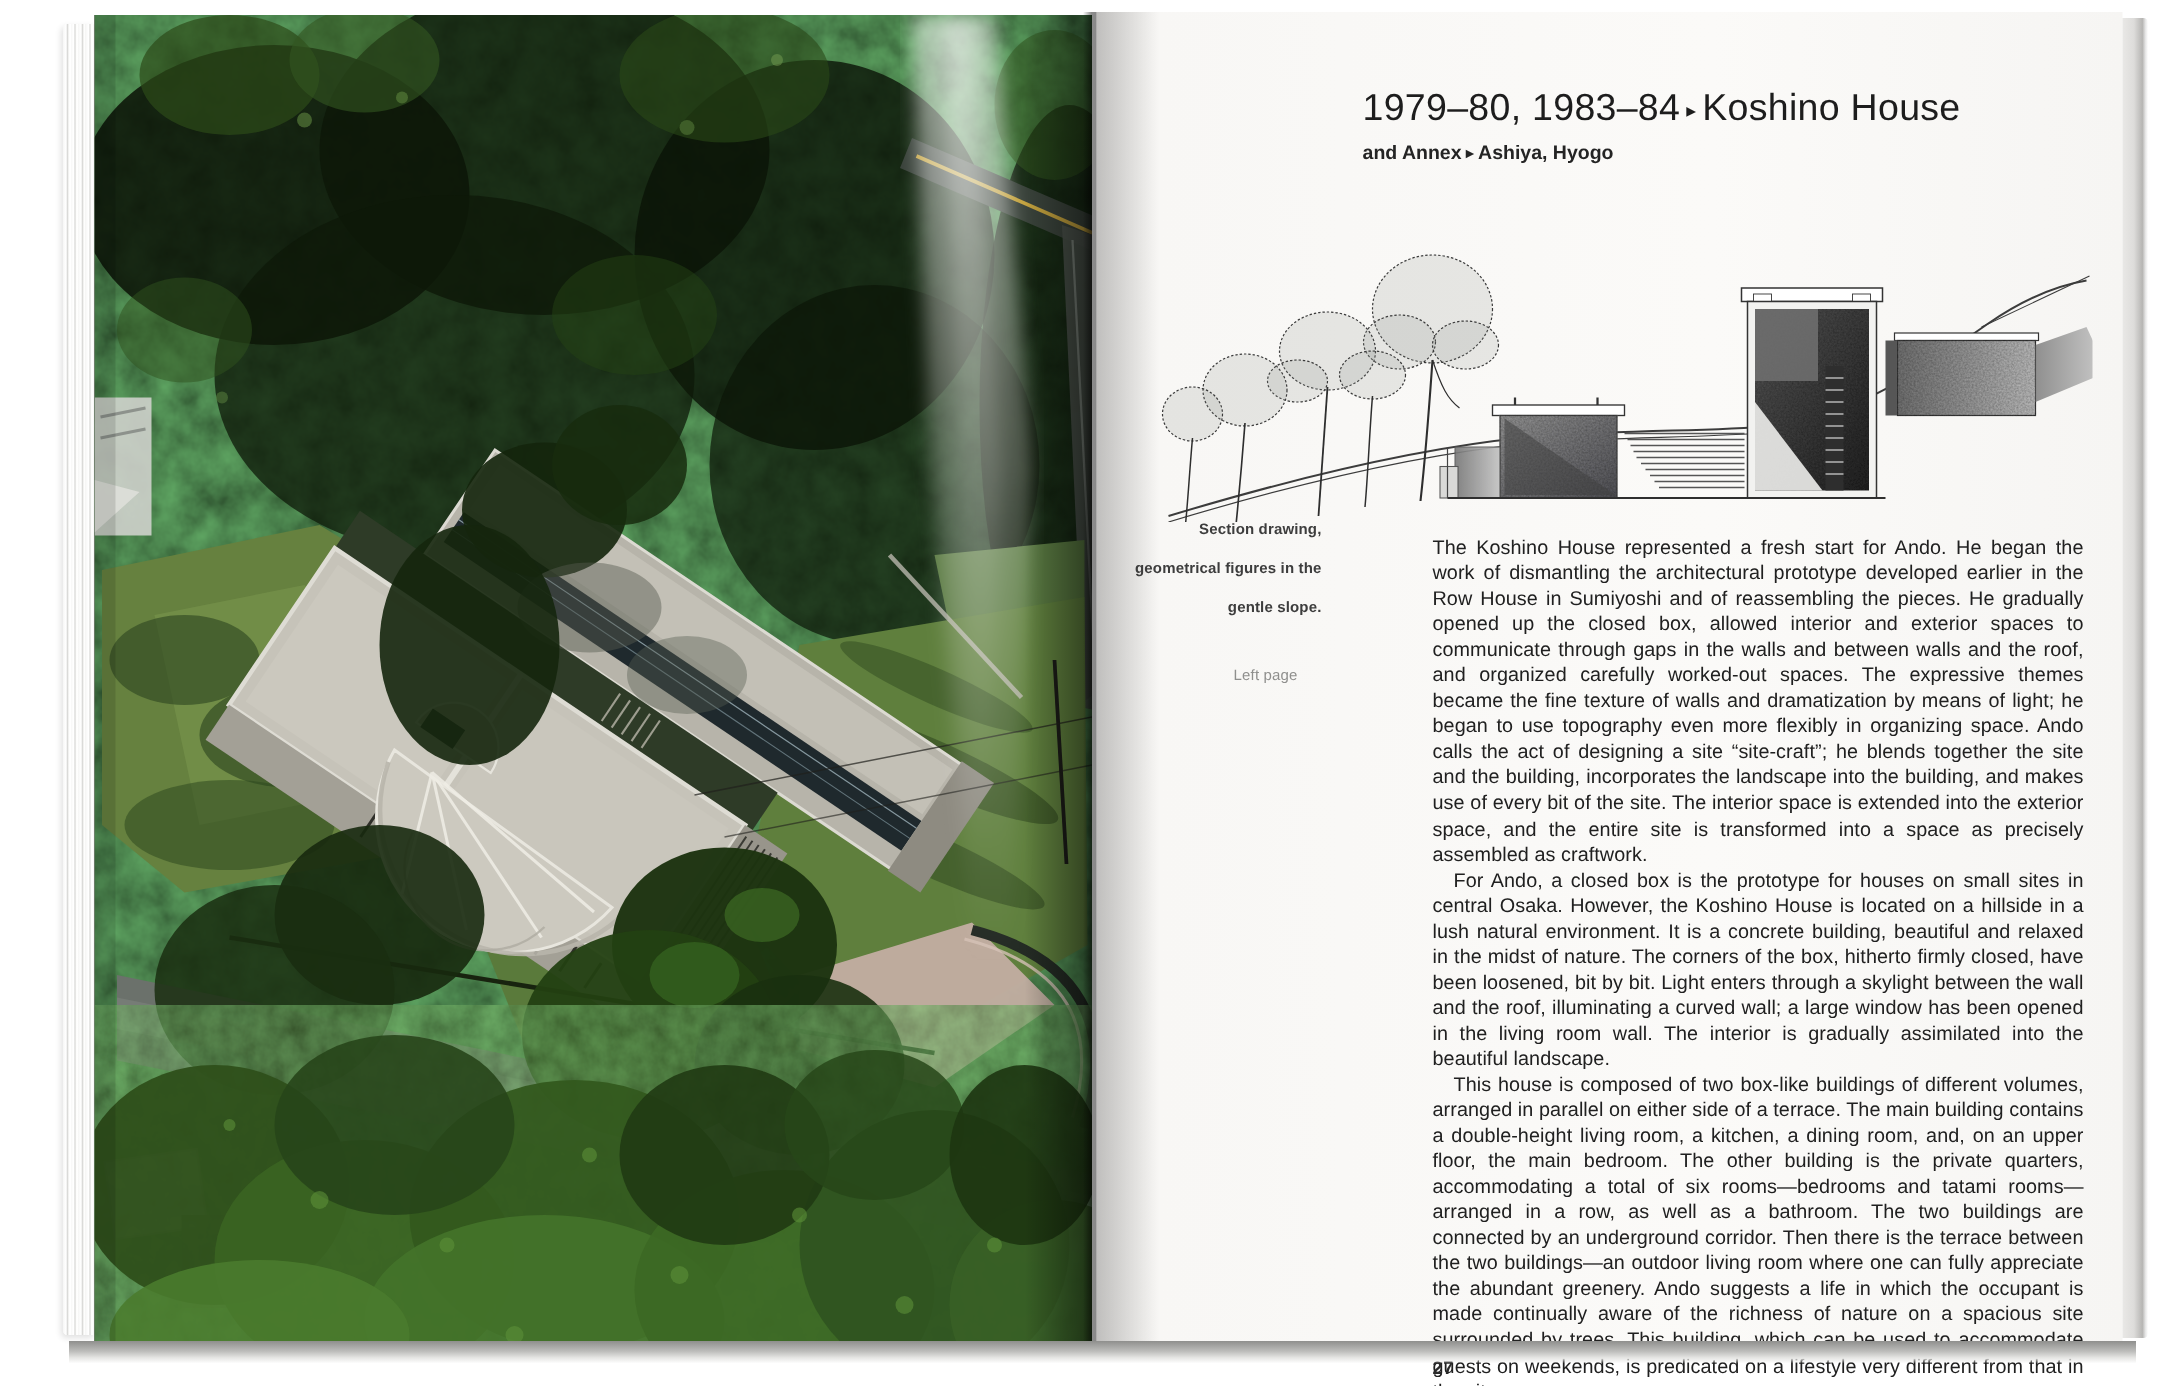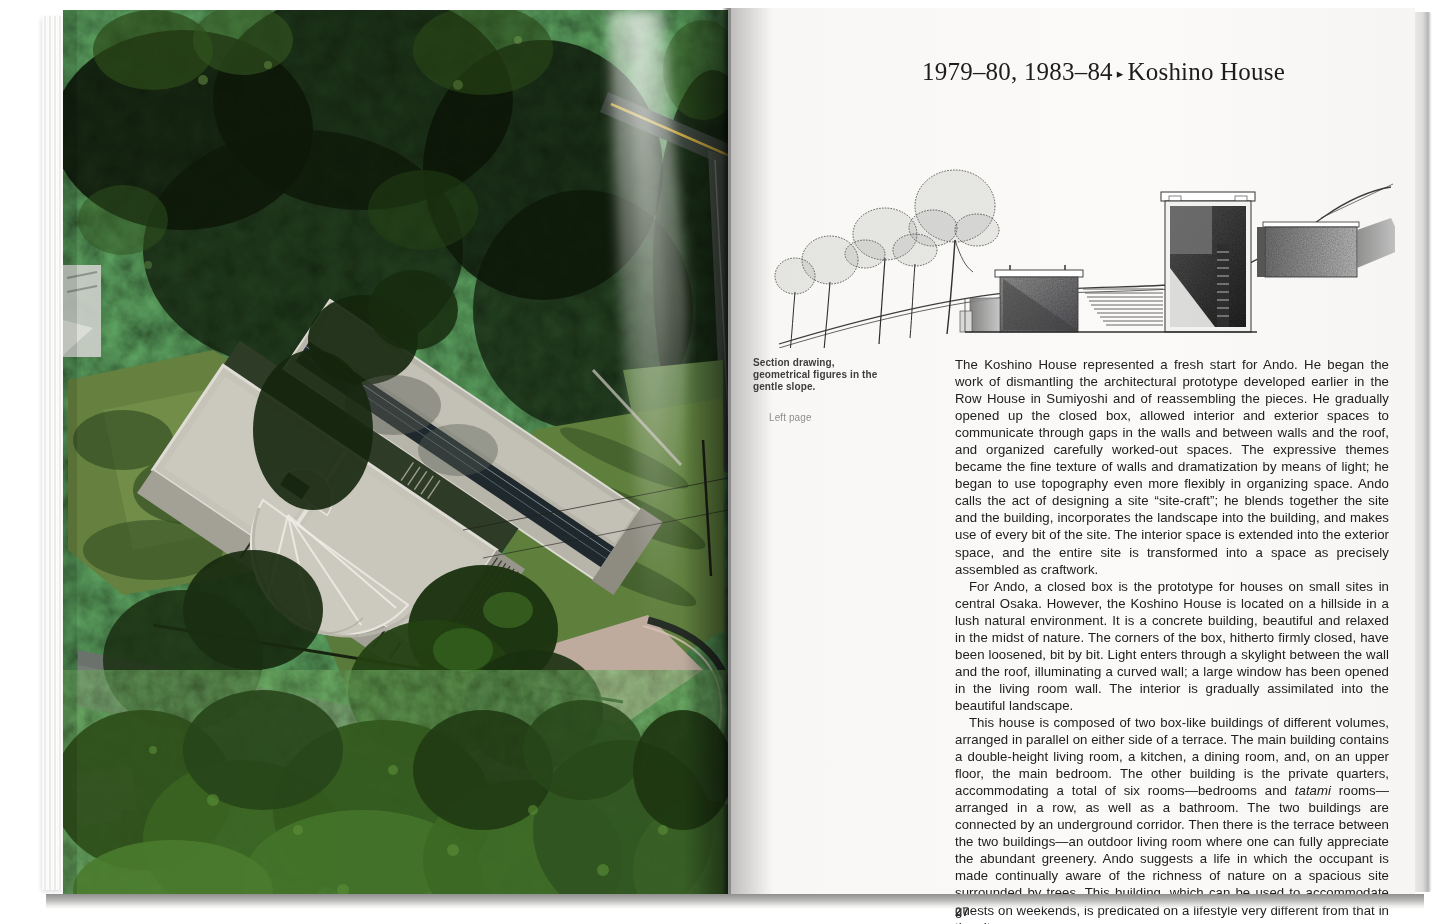--- a/index.html
+++ b/index.html
@@ -37,43 +37,43 @@
     background:linear-gradient(90deg,#eceuea,#e7e6e4 10%,#d9d8d6 55%,#b4b3b1 80%,#e8e8e8 92%,#ffffff);
     background:linear-gradient(90deg,#e9e8e6 0%,#dddcda 45%,#b6b5b3 78%,#e6e6e6 90%,#ffffff 100%);
     border-radius:0 3px 3px 0;
   }
   .book-bottom-shadow{
     position:absolute;left:46px;top:894px;width:1378px;height:15px;
     background:linear-gradient(180deg,#8f8f8d 0%,#bcbcba 45%,#e6e6e4 75%,rgba(255,255,255,0) 100%);
   }
   
   .title-block{
-    position:absolute;right:130px;top:50px;text-align:left;white-space:nowrap;
-    font-family:Liberation Serif, serif;color:#1d1d1d;
+    position:absolute;right:108px;top:50px;text-align:left;white-space:nowrap;
+    font-family:Liberation Sans, sans-serif;color:#1d1d1d;
   }
   .title-line{font-size:25px;letter-spacing:0.2px;}
   .title-line .arrow{font-size:13px;vertical-align:2px;padding:0 4px;}
   .subtitle-line{margin-top:7px;font-size:13px;font-weight:bold;color:#242424;}
   .subtitle-line .arrow{font-size:10px;vertical-align:1px;padding:0 3px;}
   .drawing-wrap{position:absolute;left:34px;top:140px;width:630px;height:200px;}
   .captions{
-    position:absolute;left:22px;top:349px;width:128px;
-    font-size:10px;line-height:12px;font-weight:bold;color:#3d3d3d;letter-spacing:0.1px;
+    position:absolute;left:22px;top:333px;width:128px;
+    font-size:10px;line-height:26px;font-weight:bold;color:#3d3d3d;letter-spacing:0.1px;text-align:right;
   }
   .captions .cap1{margin:0 0 19px 0;}
   .captions .cap-label{font-weight:normal;color:#8f8f8d;margin:16px;}
   .captions .cap2{margin:0;}
   .body-text{
     position:absolute;left:224px;top:348px;width:434px;
     font-size:13.2px;line-height:17.05px;text-align:justify;color:#202020;
     letter-spacing:0.05px;
   }
   .body-text p{margin:0;}
   .body-text p.indent{text-indent:14px;}
-  .body-text .ital{font-style:italic;}
+  .body-text .ital{}
   .page-number{
     position:absolute;left:224px;top:897px;width:390px;text-align:left;
     font-size:12px;font-weight:bold;color:#2a2a2a;letter-spacing:0.5px;
   }
 </style>
 </head>
 <body>
 
 <div class="book">
 
@@ -299,20 +299,23 @@
 
   <div class="gutter"></div>
 
   <div class="right-page">
     <div class="inner-gutter-shade"></div>
 
     <div class="title-block">
       <div class="title-line">
         <span>1979–80, 1983–84</span><span class="arrow">▸</span><span>Koshino House</span>
       </div>
+      <div class="subtitle-line">
+        <span>and Annex</span><span class="arrow">▸</span><span>Ashiya, Hyogo</span>
+      </div>
     </div>
 
     <div class="drawing-wrap">
       <svg width="630" height="200" viewBox="0 0 630 200">
         <defs>
           <linearGradient id="g1" x1="0" y1="0" x2="1" y2="1">
             <stop offset="0" stop-color="#9a9a9a"></stop>
               <stop offset="1" stop-color="#55555a"></stop>
           </linearGradient>
           <linearGradient id="gDark" x1="0" y1="0" x2="1" y2="1">

